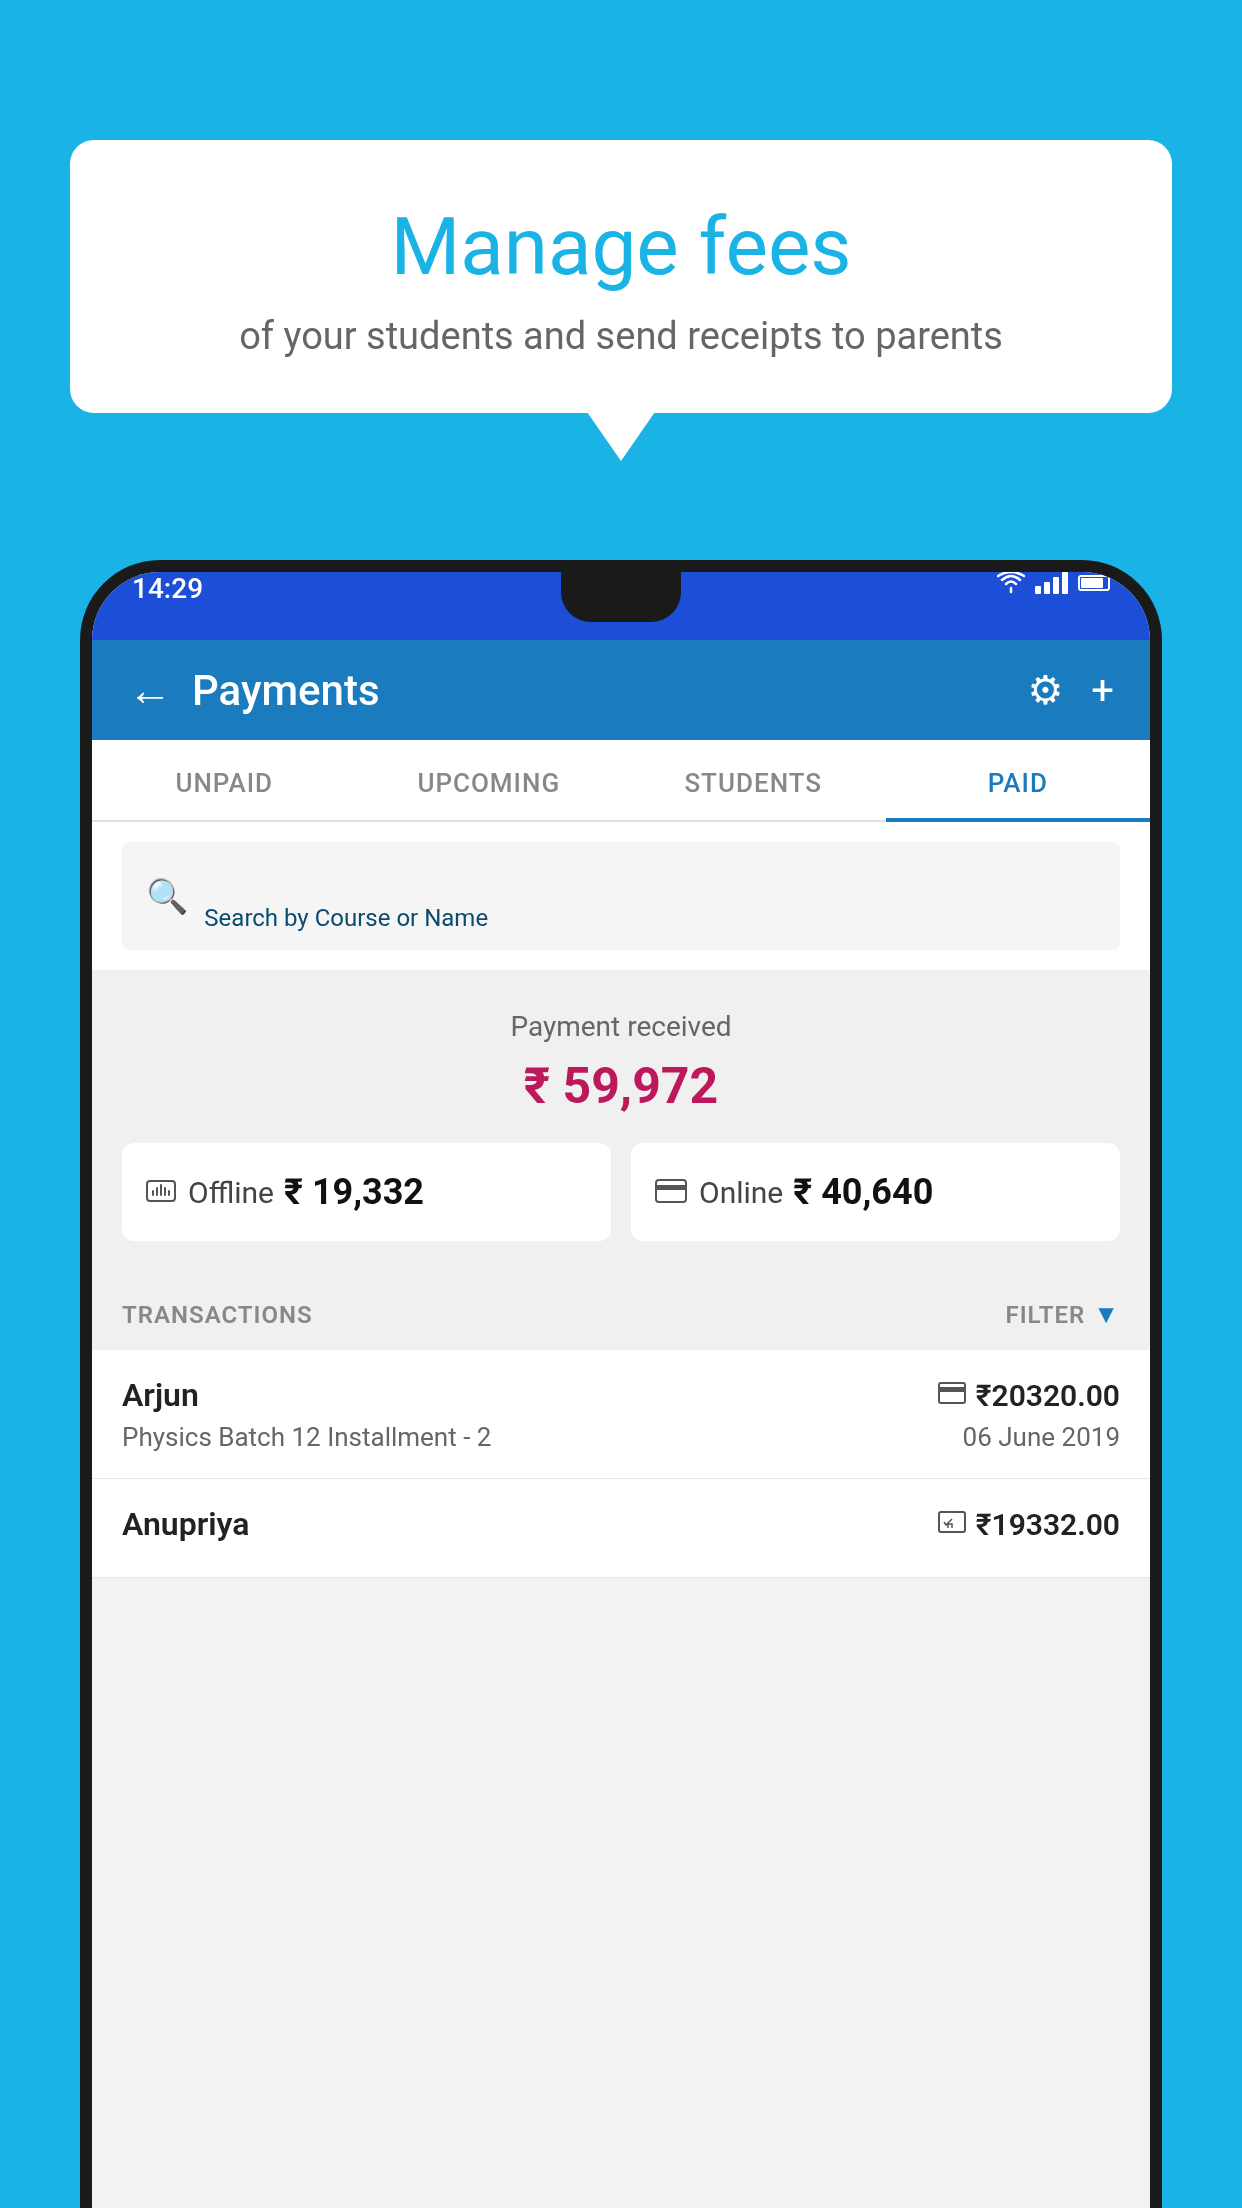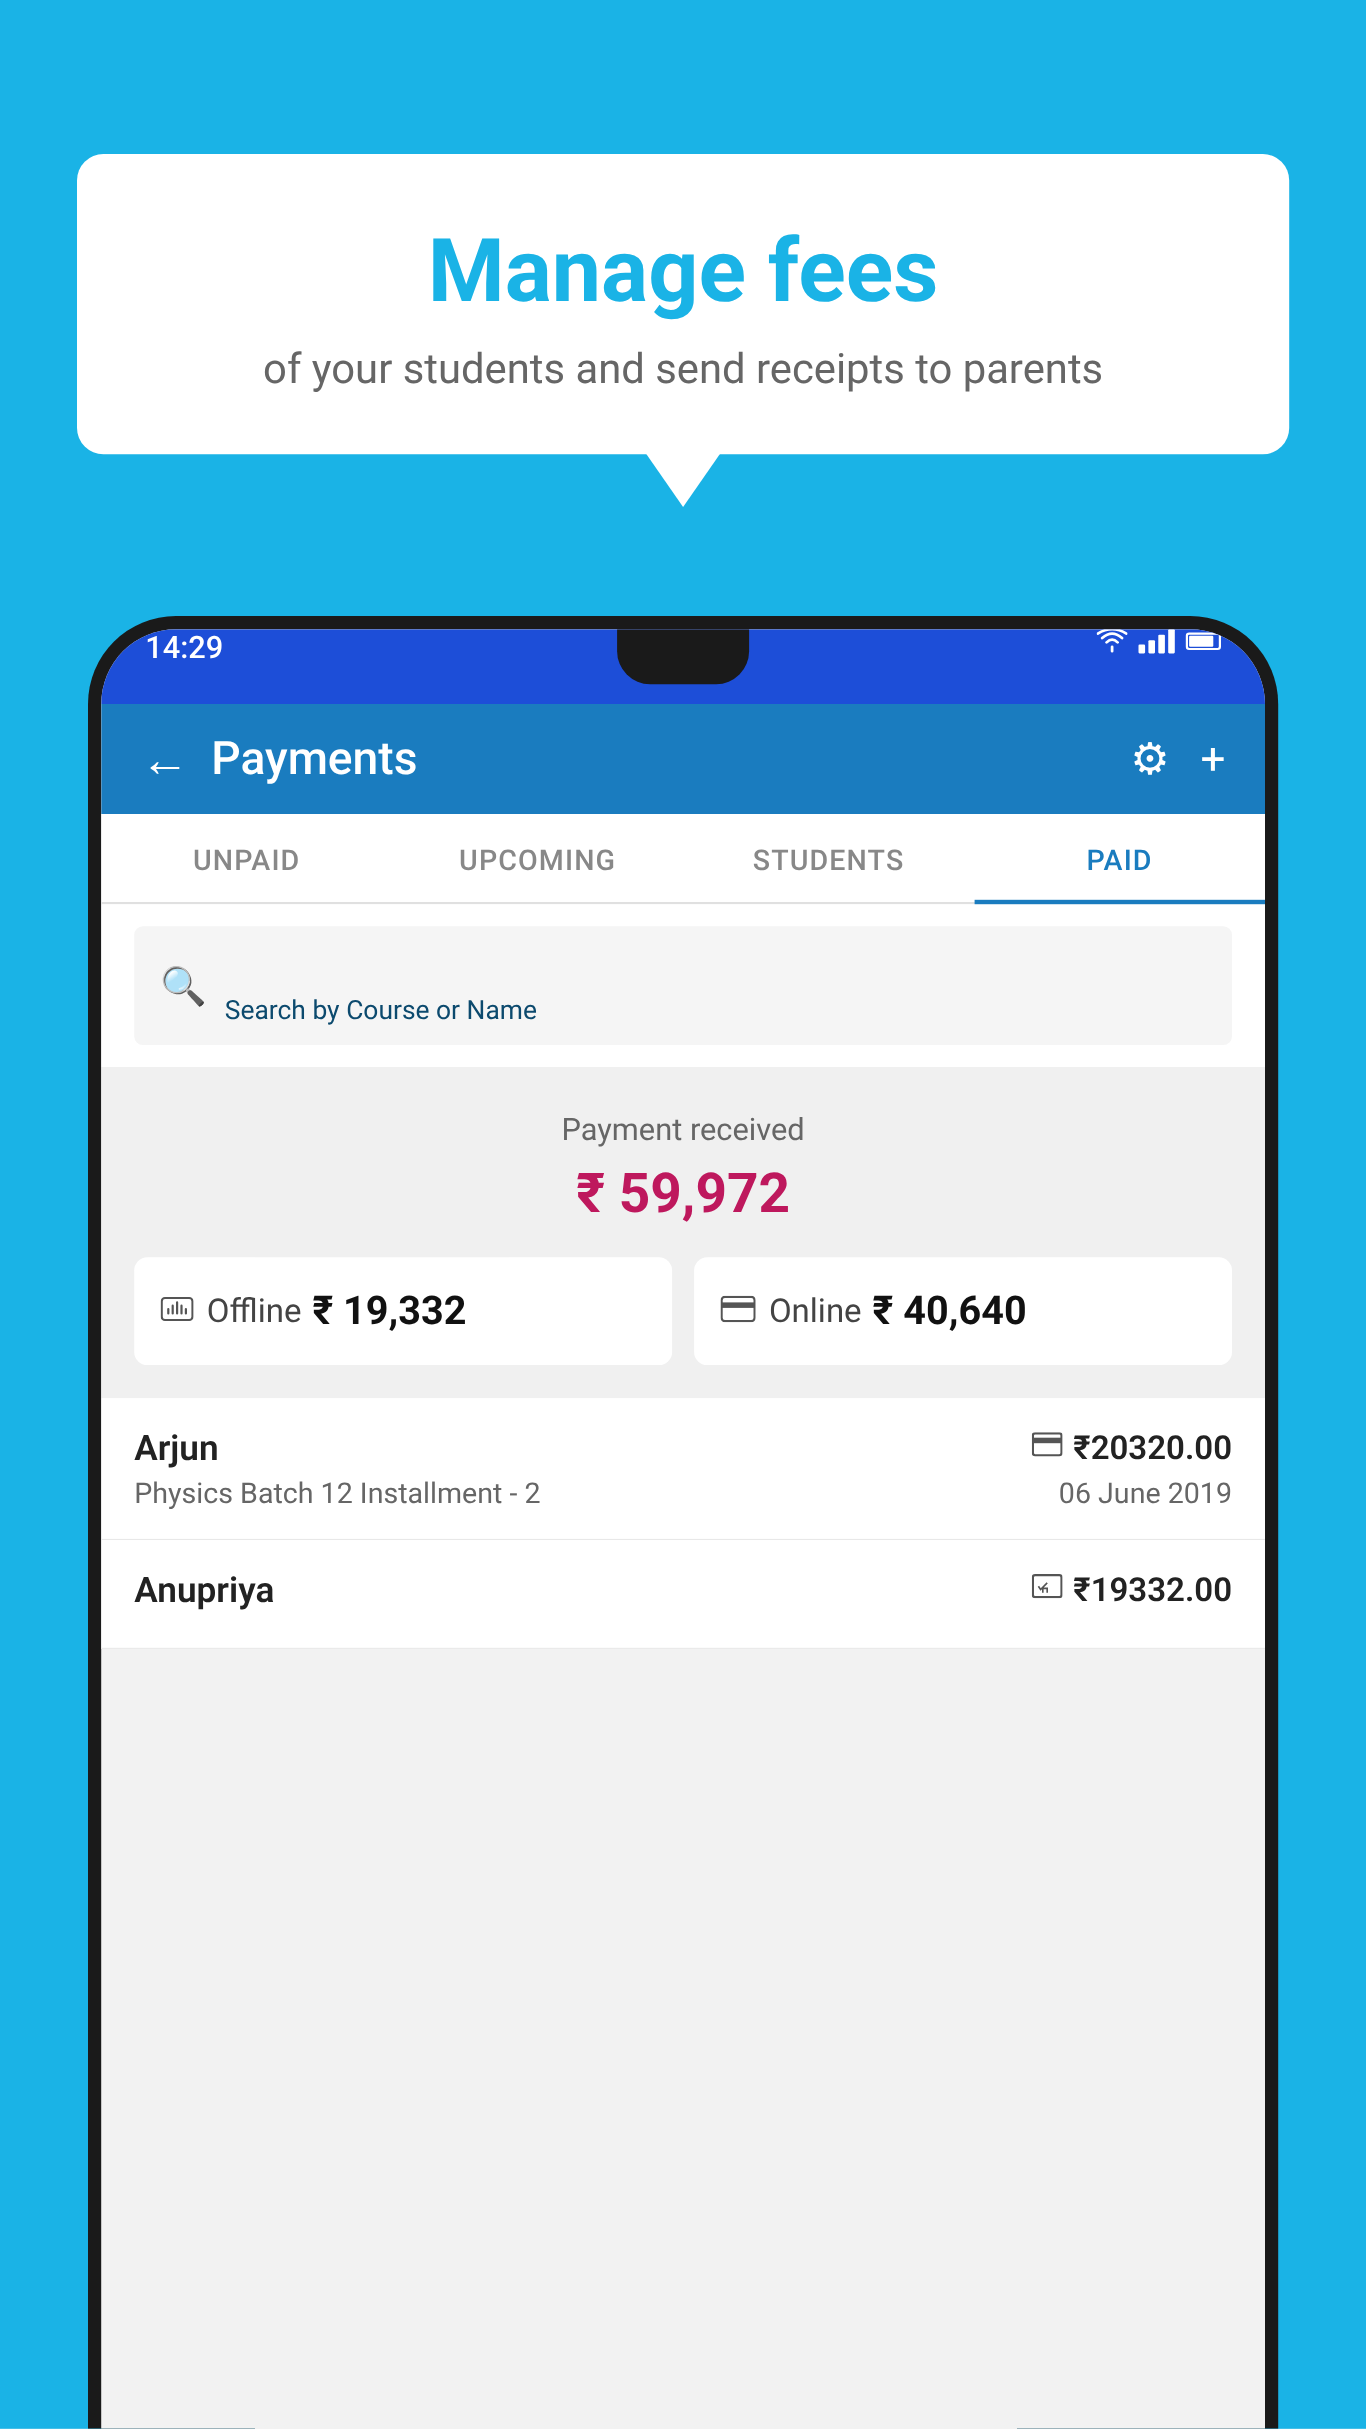--- a/index.html
+++ b/index.html
@@ -38,21 +38,21 @@
       width: 0;
       height: 0;
       border-left: 36px solid transparent;
       border-right: 36px solid transparent;
       border-top: 52px solid white;
     }
 
     .speech-bubble h1 {
       font-size: 80px;
       color: #1ab3e6;
-      font-weight: 700;
+      font-weight: 400;
       margin-bottom: 20px;
     }
 
     .speech-bubble p {
       font-size: 38px;
       color: #666;
       font-weight: 400;
     }
 
     
@@ -472,20 +472,27 @@
                   <rect x="1" y="6" width="30" height="5" fill="#555"></rect>
                 </svg>
               </span>
               <span class="payment-card-type">Online</span>
             </div>
             <div class="payment-card-amount">₹ 40,640</div>
           </div>
         </div>
       </div>
 
+      <div class="transactions-header">
+        <span class="transactions-label">TRANSACTIONS</span>
+        <div class="filter-button">
+          <span>FILTER</span>
+          <span class="filter-icon">▼</span>
+        </div>
+      </div>
 
       <div class="transaction-row">
         <div class="transaction-main">
           <span class="transaction-name">Arjun</span>
           <div class="transaction-amount-row">
             <span class="transaction-icon">
               <svg width="28" height="22" viewBox="0 0 28 22" fill="none">
                 <rect x="1" y="1" width="26" height="20" rx="2" stroke="#555" stroke-width="2" fill="none"></rect>
                 <rect x="1" y="5" width="26" height="5" fill="#555"></rect>
               </svg>

